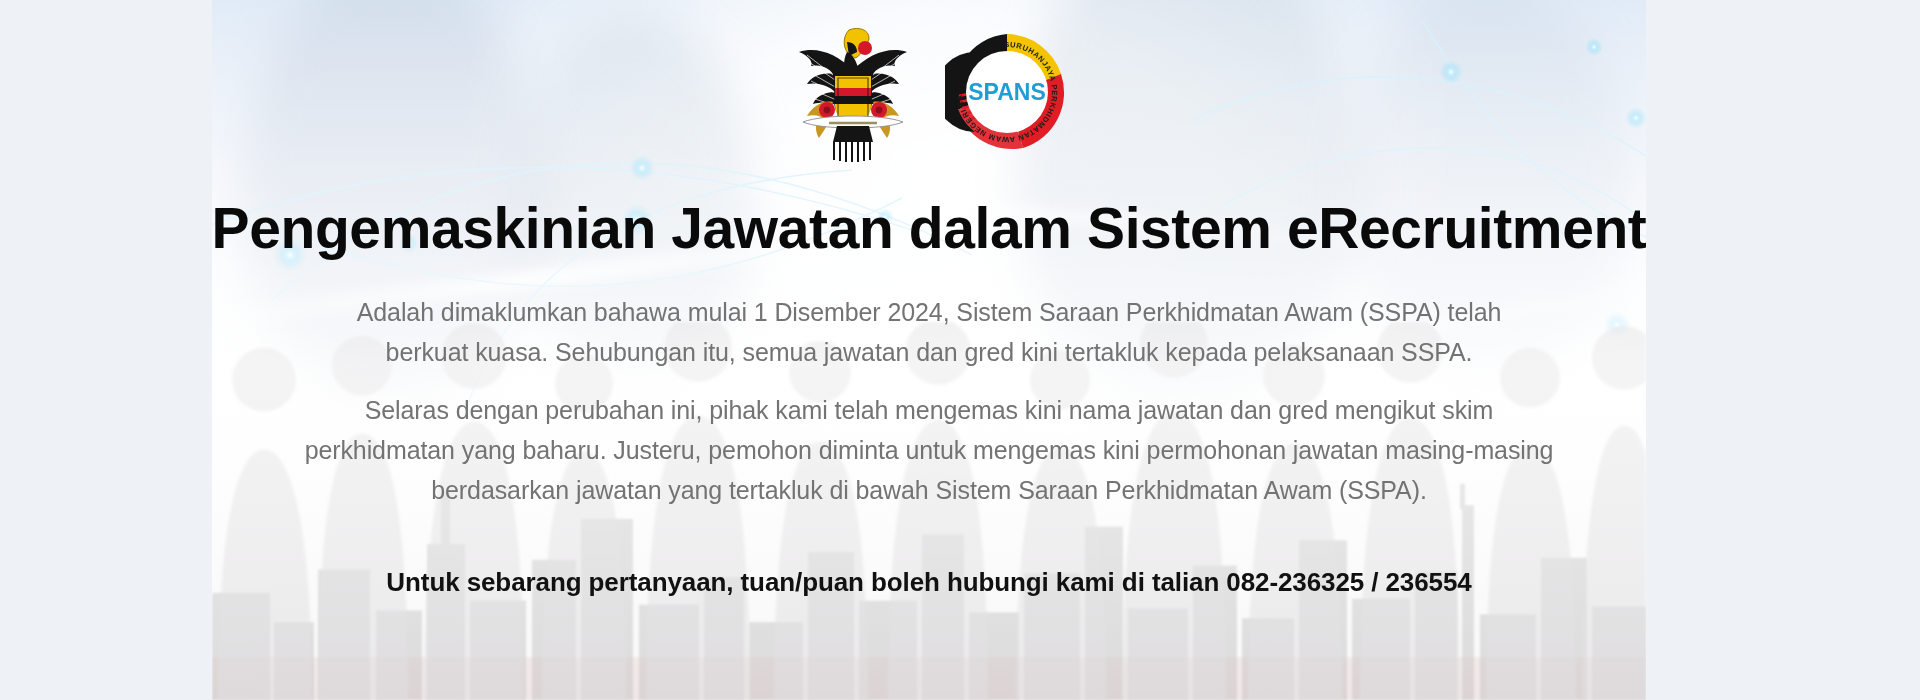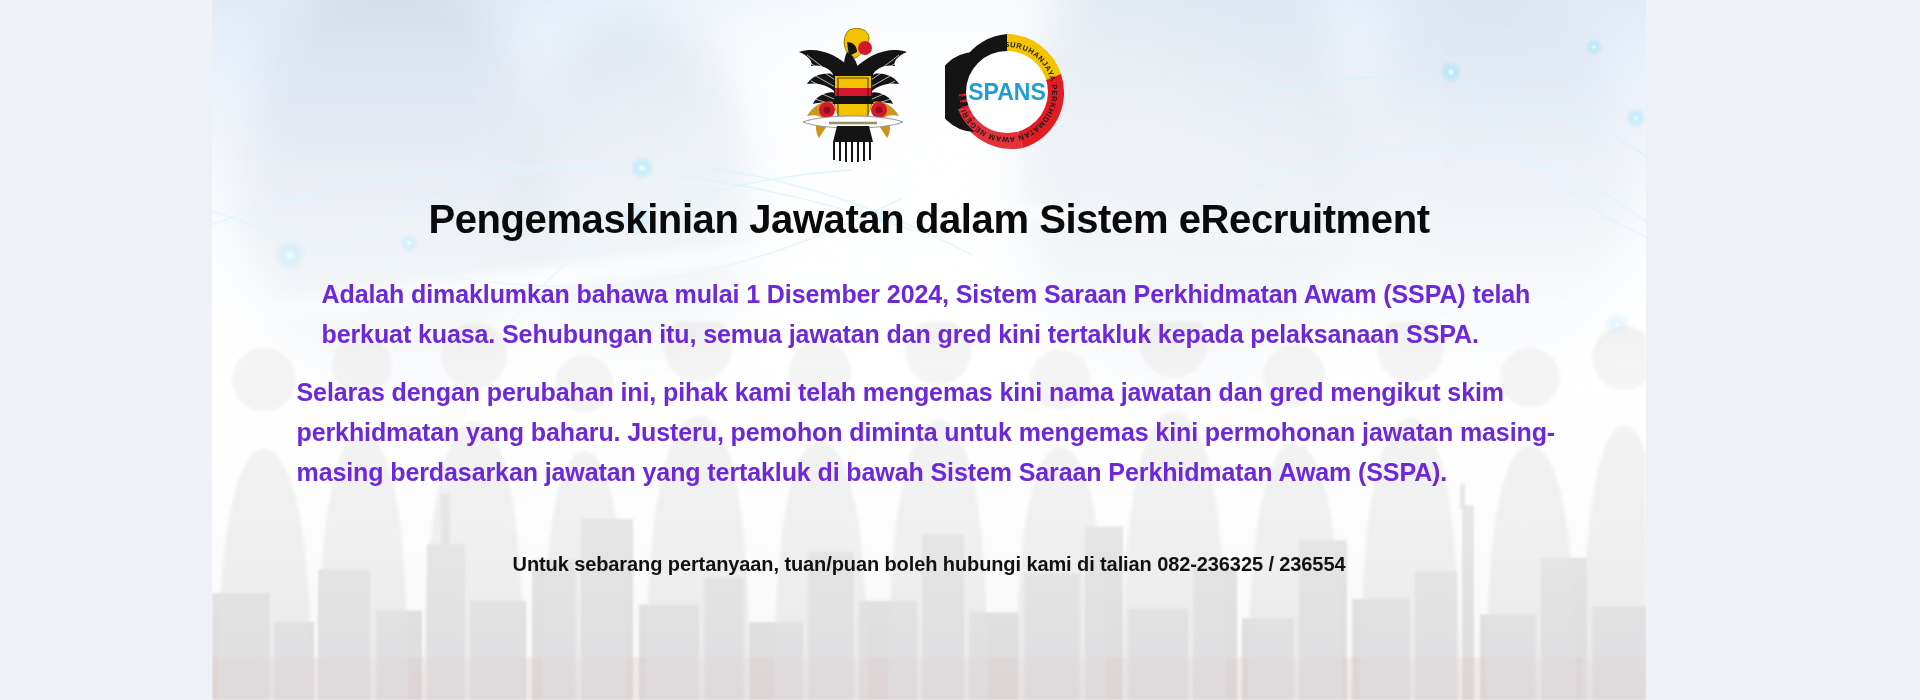--- a/index.html
+++ b/index.html
@@ -156,45 +156,45 @@
     gap: 28px;
     height: 140px;
   }
   .crest  { width: 128px; height: 140px; }
   .spans  { width: 124px; height: 124px; }
   .crest svg, .spans svg { width: 100%; height: 100%; display: block; }
 
   
   .headline {
     margin-top: 36px;
-    font-size: 40px;
+    font-size: 57px;
     line-height: 1.06;
     font-weight: 700;
     color: #0a0a0a;
     letter-spacing: -0.4px;
     text-align: center;
     white-space: nowrap;
   }
 
   
   .para {
     margin-top: 34px;
     width: 1215px;
     font-size: 25px;
     line-height: 40px;
-    font-weight: 700;
-    color: #6d28d9;
-    text-align: left;
+    font-weight: 400;
+    color: #737373;
+    text-align: center;
     letter-spacing: -0.1px;
   }
   .para.p2 { margin-top: 18px; width: 1265px; }
 
   .contact {
     margin-top: 52px;
-    font-size: 20px;
+    font-size: 26px;
     line-height: 40px;
     font-weight: 700;
     color: #111111;
     text-align: center;
     letter-spacing: -0.1px;
     white-space: nowrap;
   }
 </style>
 </head>
 <body>

